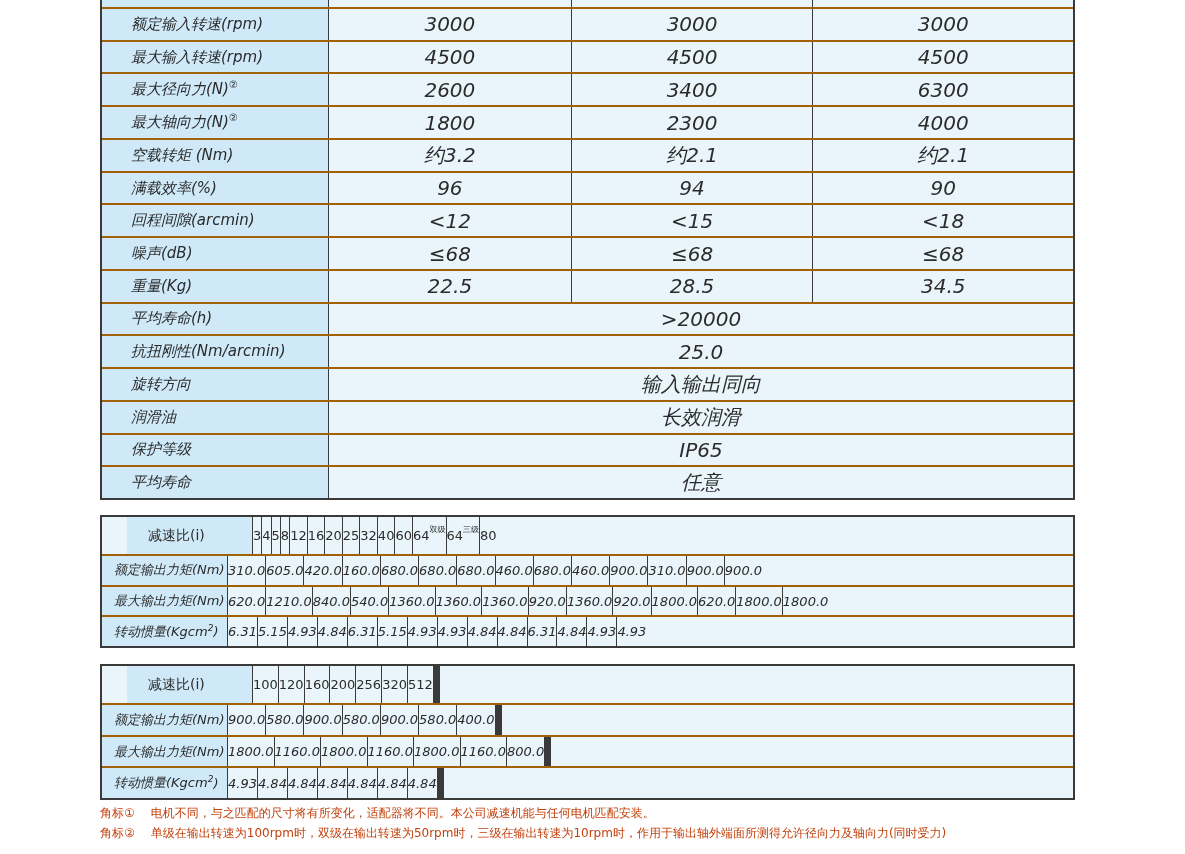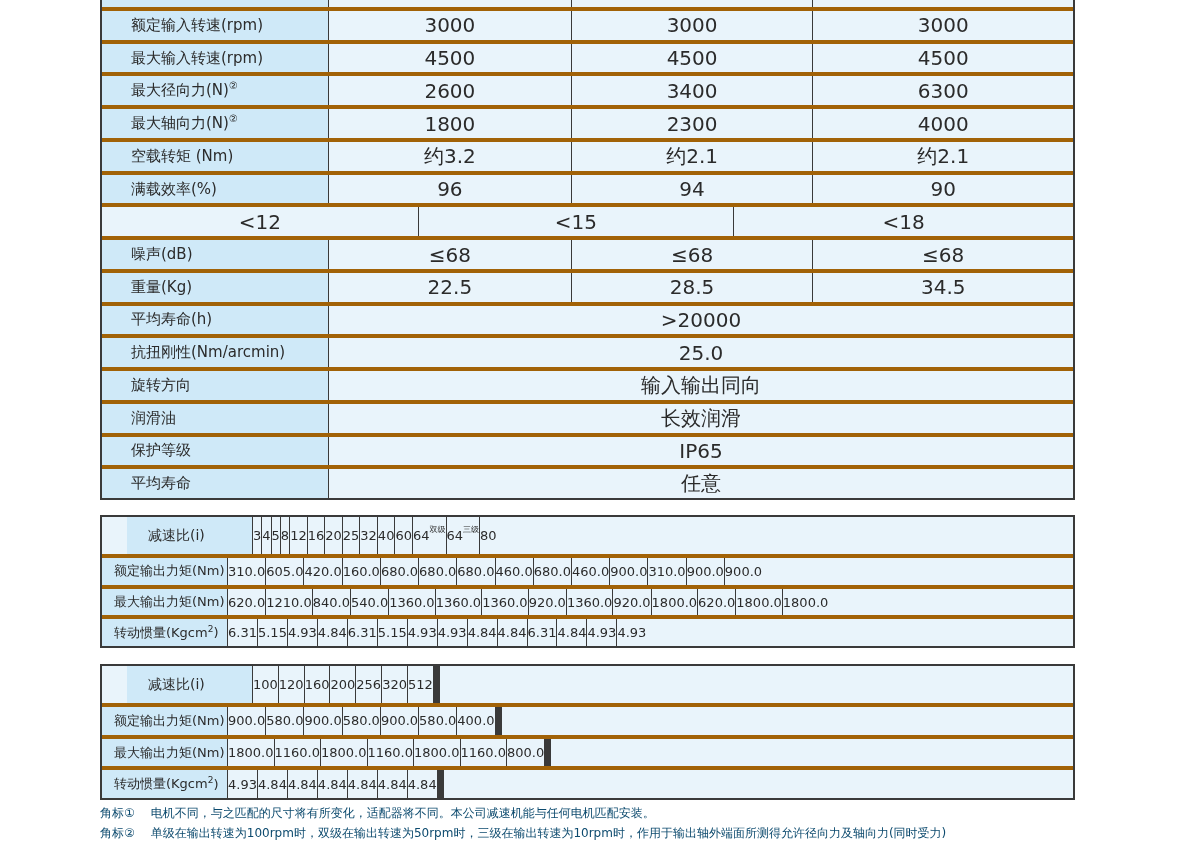--- a/index.html
+++ b/index.html
@@ -9,21 +9,21 @@
   }
   .t{
     position:absolute;box-sizing:border-box;
     border:2px solid #3a3a3a;background:#e9f4fb;
     display:flex;flex-direction:column;
   }
   #t1{left:100px;top:0;width:975px;height:500px;border-top:none;}
   #t2{left:100px;top:515px;width:975px;height:133px;}
   #t3{left:100px;top:664px;width:975px;height:136px;}
   .row{display:flex;flex:1 1 0;min-height:0;align-items:stretch;}
-  .row + .row{border-top:4px solid #a16207;}
+  .row + .row{border-top:2px solid #a16207;font-style:italic;}
   .cell{
     display:flex;align-items:center;justify-content:center;
     box-sizing:border-box;min-width:0;white-space:nowrap;overflow:hidden;
   }
   .cell + .cell{border-left:1px solid #3a3a3a;}
   
   #t1 .cell{font-size:20px;}
   #t1 .label{
     width:226px;flex:0 0 226px;background:#cfe9f8;
     justify-content:flex-start;padding-left:29px;font-size:15px;
@@ -39,21 +39,21 @@
   #t2 .rlabel,#t3 .rlabel{
     width:125px;flex:0 0 125px;background:#cfe9f8;
     justify-content:flex-start;padding-left:12px;font-size:13px;
   }
   #t2 .corner,#t3 .corner{padding-left:21px;font-size:14px;margin-left:25px;}
   #t2 .header,#t3 .header{flex:0 0 37px;font-size:14px;}
   .hsup{font-size:8px;top:-6px;}
   .rsup{font-size:9px;top:-4px;}
   
   #fn{position:absolute;left:100px;top:803px;width:1050px;}
-  .fline{font-size:12px;line-height:20px;color:#0c4a6e;white-space:nowrap;}
+  .fline{font-size:12px;line-height:20px;color:#c2410c;white-space:nowrap;}
   .fmark{margin-right:16px;}
 </style>
 </head>
 <body>
 
 <div class="t" id="t1">
     <div class="row sliver">
       <div class="cell label"></div>
       <div class="cell v0"></div>
       <div class="cell v1"></div>
@@ -107,20 +107,24 @@
     <div class="row">
       <div class="cell label">
         <span>满载效率(%)</span>
         <sup></sup>
       </div>
       <div class="cell v0">96</div>
       <div class="cell v1">94</div>
       <div class="cell v2">90</div>
     </div>
     <div class="row">
+      <div class="cell label">
+        <span>回程间隙(arcmin)</span>
+        <sup></sup>
+      </div>
       <div class="cell v0">&lt;12</div>
       <div class="cell v1">&lt;15</div>
       <div class="cell v2">&lt;18</div>
     </div>
     <div class="row">
       <div class="cell label">
         <span>噪声(dB)</span>
         <sup></sup>
       </div>
       <div class="cell v0">≤68</div>

